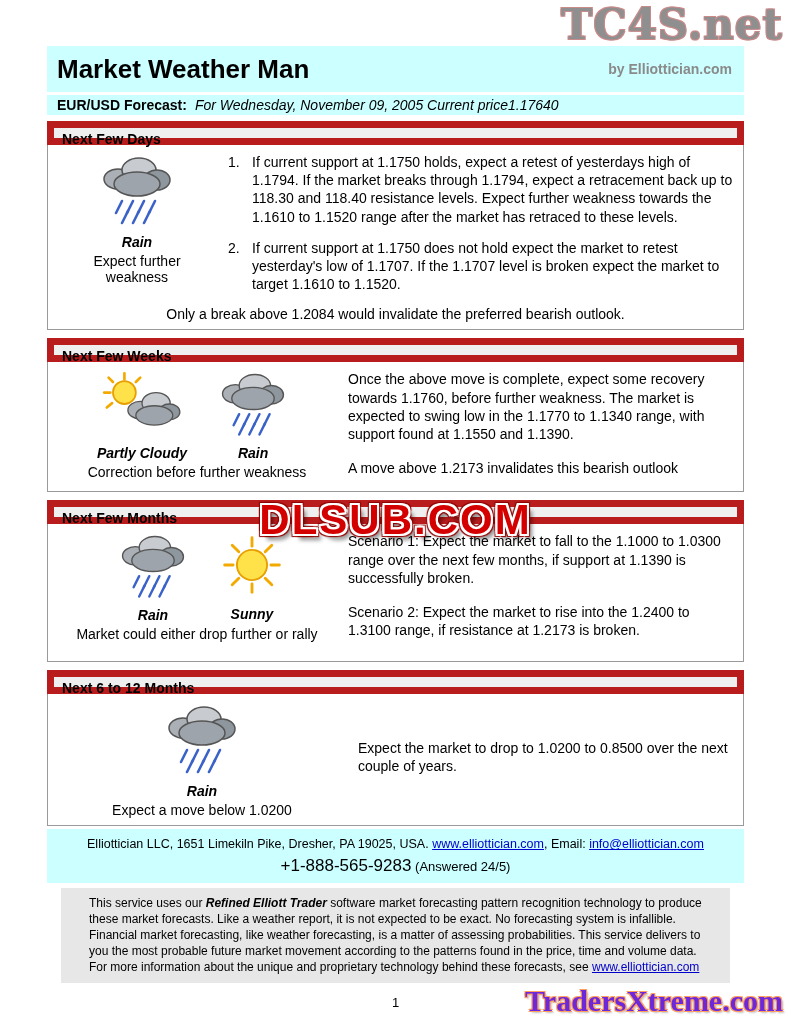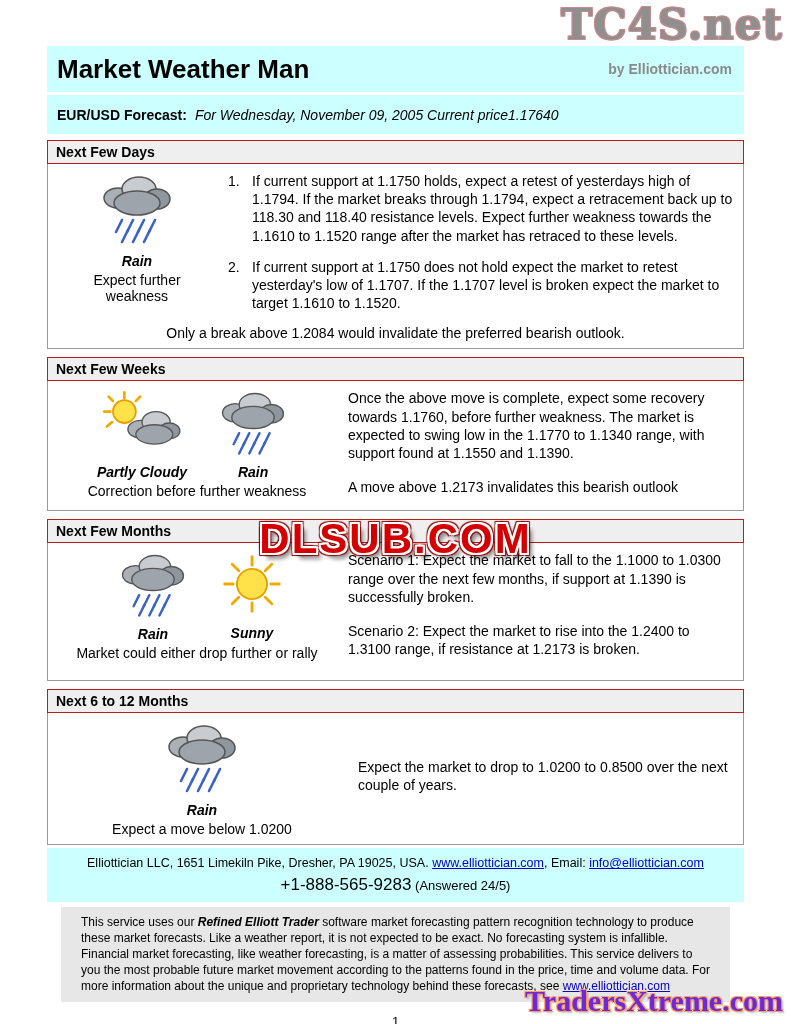--- a/index.html
+++ b/index.html
@@ -39,28 +39,28 @@
       5px 6px 4px rgba(0,0,0,.45);
   }
 
   .content { position: absolute; left: 47px; top: 46px; width: 697px; }
   .band { background: #ccffff; }
 
   .header { display: flex; justify-content: space-between; align-items: center; padding: 7px 12px 7px 10px; height: 46px; }
   .title { font-size: 26px; font-weight: bold; }
   .byline { font-size: 14px; color: #8a8a8a; font-weight: bold; }
 
-  .forecast-bar { margin-top: 3px; padding: 3px 10px; font-size: 14px; height: 39px; display: flex; align-items: center; gap: 8px; }
+  .forecast-bar { margin-top: 3px; padding: 3px 10px; font-size: 14px; height: 20px; display: flex; align-items: center; gap: 8px; }
   .forecast-bar .lbl { font-weight: bold; }
   .forecast-bar .det { font-style: italic; }
 
   .section { margin-top: 6px; position: relative; }
   .section + .section { margin-top: 8px; }
   .section-header {
-    border: 1px solid #b91c1c; background: #efefef;
+    border: 7px solid #b91c1c; background: #efefef;
     font-weight: bold; font-size: 14px; padding: 3px 8px; height: 24px;
   }
   .section-content { border: 1px solid #9a9a9a; border-top: none; background: #fff; }
 
   .sb { display: flex; padding: 6px 6px 4px 4px; }
   .col-icons { text-align: center; flex-shrink: 0; }
   .w170 { width: 170px; }
   .w290 { width: 290px; }
   .w300 { width: 300px; }
   .col-text { flex: 1; font-size: 14px; line-height: 1.3; padding: 2px 4px 6px 6px; }
@@ -89,21 +89,21 @@
   .vcenter { display: flex; align-items: center; }
 
   .footer-band { margin-top: 3px; text-align: center; padding: 8px 6px 7px; }
   .footer-address { font-size: 12.5px; }
   .footer-phone { margin-top: 5px; font-size: 17px; }
   .footer-phone .note { font-size: 13px; }
   a.link { color: #0000cc; text-decoration: underline; cursor: pointer; }
 
   .disclaimer {
     margin: 5px 14px 0; background: #e7e7e7;
-    padding: 8px 20px; font-size: 12px; line-height: 1.32;
+    padding: 8px 28px; font-size: 12px; line-height: 1.32;
   }
   .disclaimer .hl { font-weight: bold; font-style: italic; }
 
   .pagenum { text-align: center; font-size: 13px; margin-top: 12px; }
 </style>
 </head>
 <body>
 
 <svg width="0" height="0" style="position:absolute" aria-hidden="true">
   <defs>

